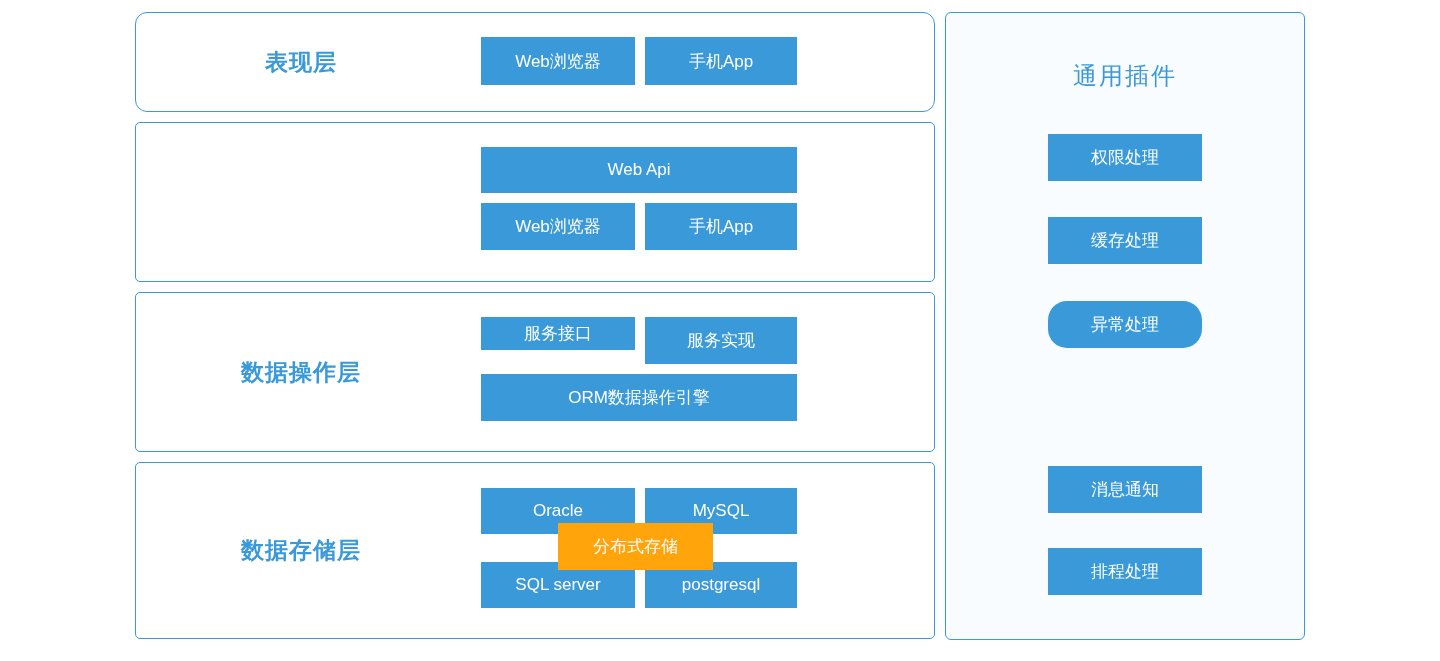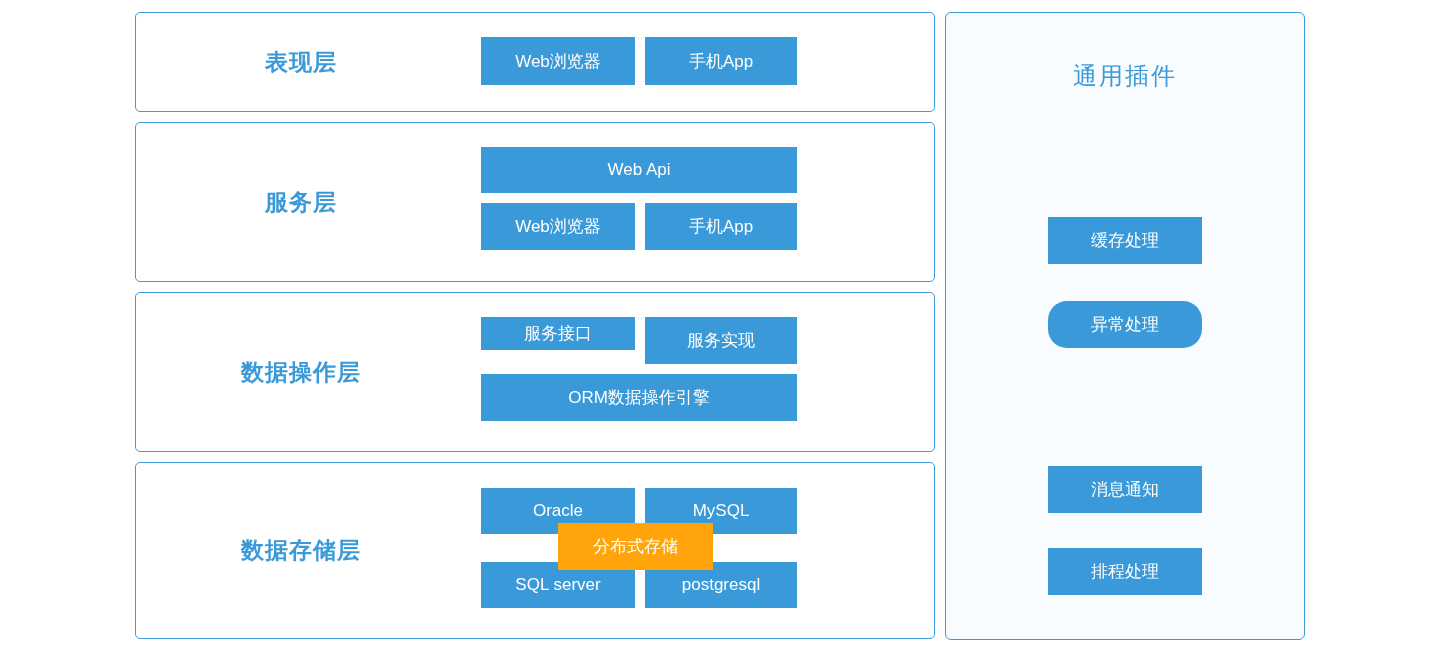--- a/index.html
+++ b/index.html
@@ -14,21 +14,21 @@
     font-family:"Liberation Sans","DejaVu Sans",sans-serif;
     width:1440px;height:661px;position:relative;overflow:hidden;
   }
   .stage{position:absolute;inset:0;}
 
   
   .layer{
     position:absolute;left:135px;width:800px;
     background:#fff;border:1px solid var(--primary);border-radius:5px;
   }
-  .layer-0{top:12px;height:100px;}
+  .layer-0{top:12px;height:100px;border-radius:12px;}
   .layer-1{top:122px;height:160px;}
   .layer-2{top:292px;height:160px;}
   .layer-3{top:462px;height:177px;}
 
   .layer-label{
     position:absolute;left:0;top:0;bottom:0;width:330px;
     display:flex;align-items:center;justify-content:center;
     color:var(--primary);font-size:23px;font-weight:700;letter-spacing:1px;
   }
 
@@ -79,21 +79,20 @@
 
 <div class="stage">
 
   <section class="layer layer-0">
     <div class="layer-label">表现层</div>
     <div class="node l0-a">Web浏览器</div>
     <div class="node l0-b">手机App</div>
   </section>
 
   <section class="layer layer-1">
-    <div class="layer-label">服务层</div>
     <div class="node l1-wide">Web Api</div>
     <div class="node l1-a">Web浏览器</div>
     <div class="node l1-b">手机App</div>
   </section>
 
   <section class="layer layer-2">
     <div class="layer-label">数据操作层</div>
     <div class="node l2-a">服务接口</div>
     <div class="node l2-b">服务实现</div>
     <div class="node l2-wide">ORM数据操作引擎</div>
@@ -103,19 +102,20 @@
     <div class="layer-label">数据存储层</div>
     <div class="node l3-b">MySQL</div>
     <div class="node l3-a">Oracle</div>
     <div class="node l3-c">SQL server</div>
     <div class="node l3-d">postgresql</div>
     <div class="node orange l3-orange">分布式存储</div>
   </section>
 
   <aside class="plugins">
     <div class="panel-title">通用插件</div>
+    <div class="node p-item p-0">权限处理</div>
     <div class="node p-item p-1">缓存处理</div>
     <div class="node p-item p-2">异常处理</div>
     <div class="node p-item p-4">消息通知</div>
     <div class="node p-item p-5">排程处理</div>
   </aside>
 
 </div>
 
 </body></html>

